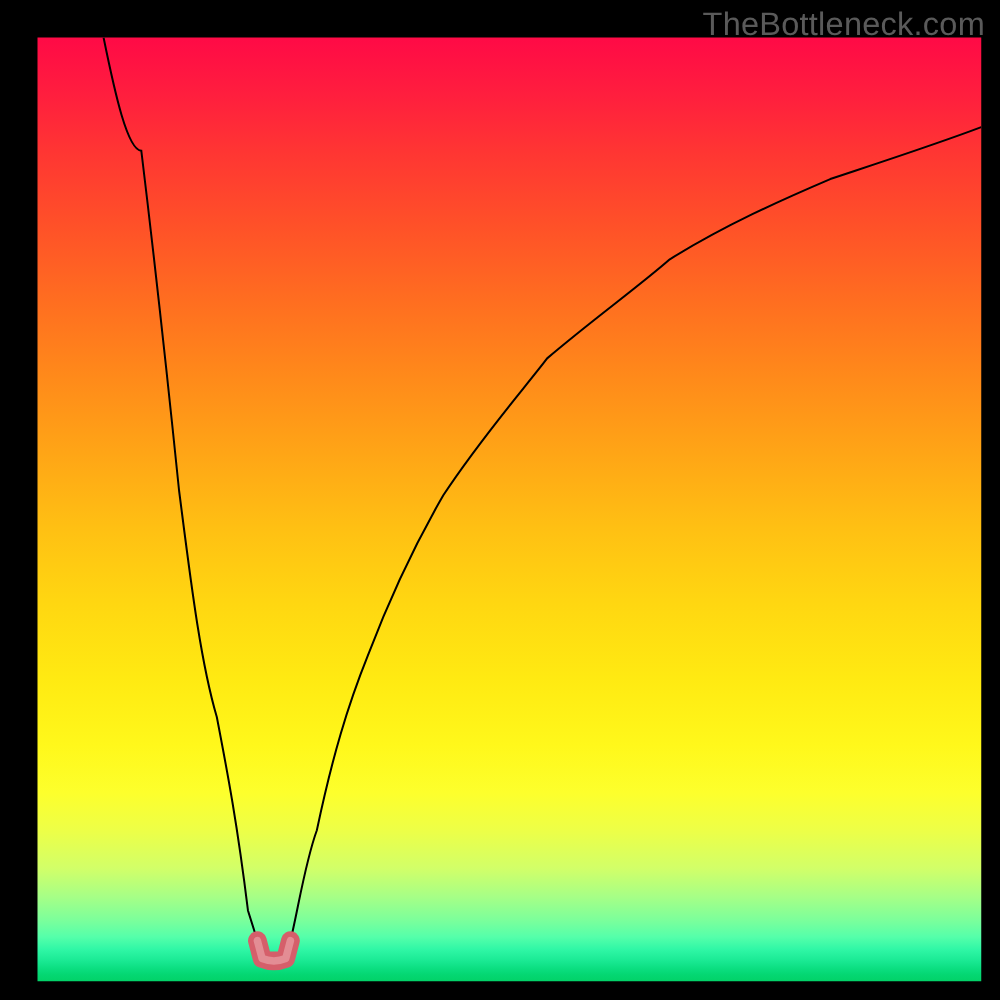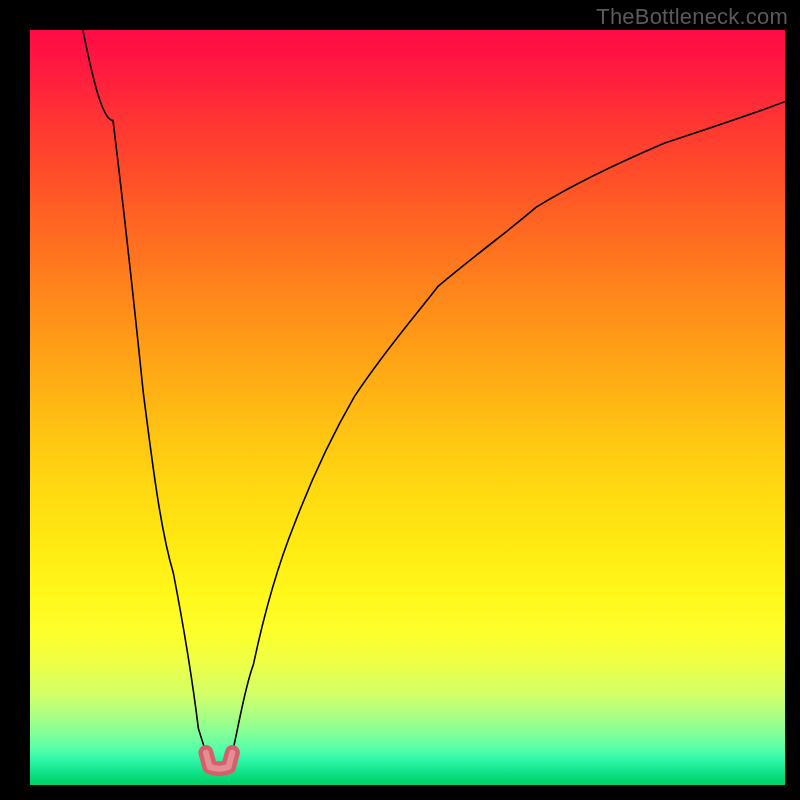--- a/index.html
+++ b/index.html
@@ -61,21 +61,21 @@
     left: 0;
     top: 0;
     width: 100%;
     height: 100%;
   }
   .watermark {
     position: absolute;
     top: 4px;
     right: 12px;
     color: #5a5a5a;
-    font-size: 22px;
+    font-size: 26px;
     letter-spacing: 0.2px;
     text-align: center;
   }
 </style>
 </head>
 <body>
 
 <div class="frame">
 
   <div class="plot-area">

